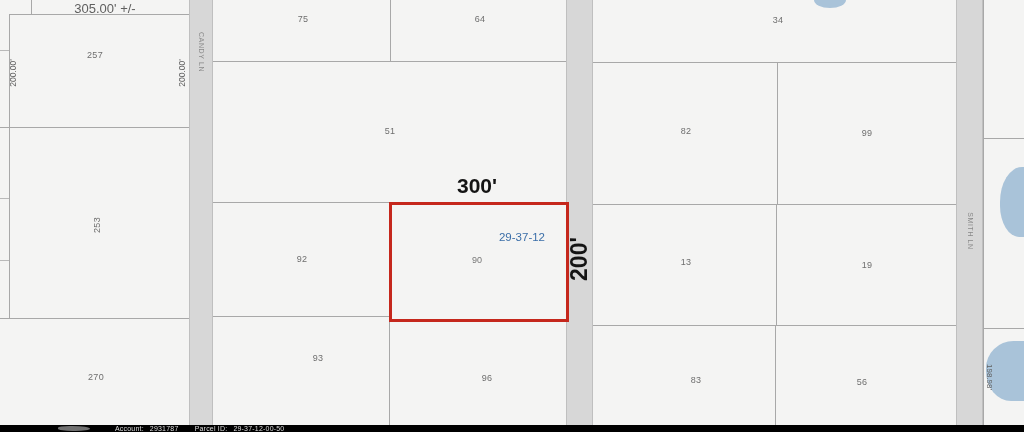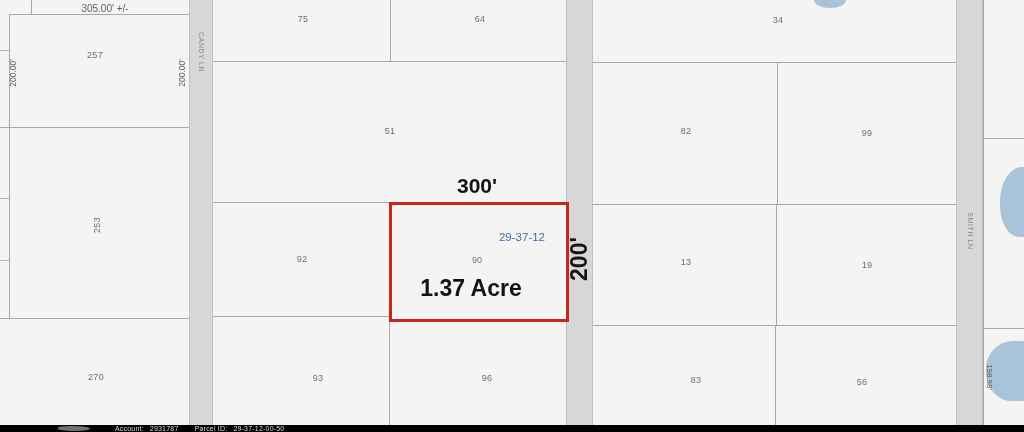--- a/index.html
+++ b/index.html
@@ -15,21 +15,21 @@
     box-sizing:border-box;
   }
   
   .line{position:absolute;background:#a8a8a8;}
   .line.soft{background:#b9b9b9;}
   
   .pond{position:absolute;background:#a9c3d9;}
   
   .lbl{position:absolute;transform:translate(-50%,-50%);white-space:nowrap;}
   .pnum{font-size:9px;color:#6e6e6e;letter-spacing:0.3px;}
-  .dim{font-size:10px;color:#5f5f5f;}
+  .dim{font-size:13px;color:#5f5f5f;}
   .roadname{font-size:7px;color:#8a8a8a;letter-spacing:0.6px;}
   .rot-ccw{transform:translate(-50%,-50%) rotate(-90deg);}
   .rot-cw{transform:translate(-50%,-50%) rotate(90deg);}
   .big{font-weight:bold;color:#141414;}
   .w-label{font-size:21px;}
   .h-label{font-size:23px;}
   .acre-label{font-size:23px;}
   .section-label{font-size:11.5px;color:#3a6ea8;}
   .num50{font-size:9px;color:#777;}
   
@@ -106,30 +106,29 @@
   <div class="lbl pnum" style="left:480px;top:19px;">64</div>
   <div class="lbl pnum" style="left:778px;top:20px;">34</div>
   <div class="lbl pnum" style="left:390px;top:131px;">51</div>
   <div class="lbl pnum" style="left:686px;top:131px;">82</div>
   <div class="lbl pnum" style="left:867px;top:133px;">99</div>
   <div class="lbl pnum rot-ccw" style="left:97px;top:225px;">253</div>
   <div class="lbl pnum" style="left:302px;top:259px;text-align:center;">92</div>
   <div class="lbl pnum" style="left:686px;top:262px;">13</div>
   <div class="lbl pnum" style="left:867px;top:265px;">19</div>
   <div class="lbl pnum" style="left:96px;top:377px;">270</div>
-  <div class="lbl pnum" style="left:302px;top:378px;padding-left:32px;">93</div>
+  <div class="lbl pnum" style="left:302px;top:358px;padding-left:32px;">93</div>
   <div class="lbl pnum" style="left:477px;top:378px;margin-left:10px;">96</div>
   <div class="lbl pnum" style="left:686px;top:380px;margin-left:10px;">83</div>
   <div class="lbl pnum" style="left:862px;top:382px;">56</div>
 
   <div class="lbl big w-label" style="left:477px;top:186px;">300'</div>
   <div class="lbl big h-label rot-ccw" style="left:579px;top:259px;">200'</div>
   <div class="lbl section-label" style="left:522px;top:237px;">29-37-12</div>
   <div class="lbl num50" style="left:477px;top:260px;">90</div>
-  <div class="lbl big acre-label" style="left:471px;top:288px;">1.37 Acre</div>
 
   <div id="footer">
     <div id="footer-logo"></div>
     <div id="footer-text">
       <span>Account:</span><span>2931787</span>
       <span style="margin-left:8px;">Parcel ID:</span><span>29-37-12-00-50</span>
     </div>
   </div>
 
 </div>

